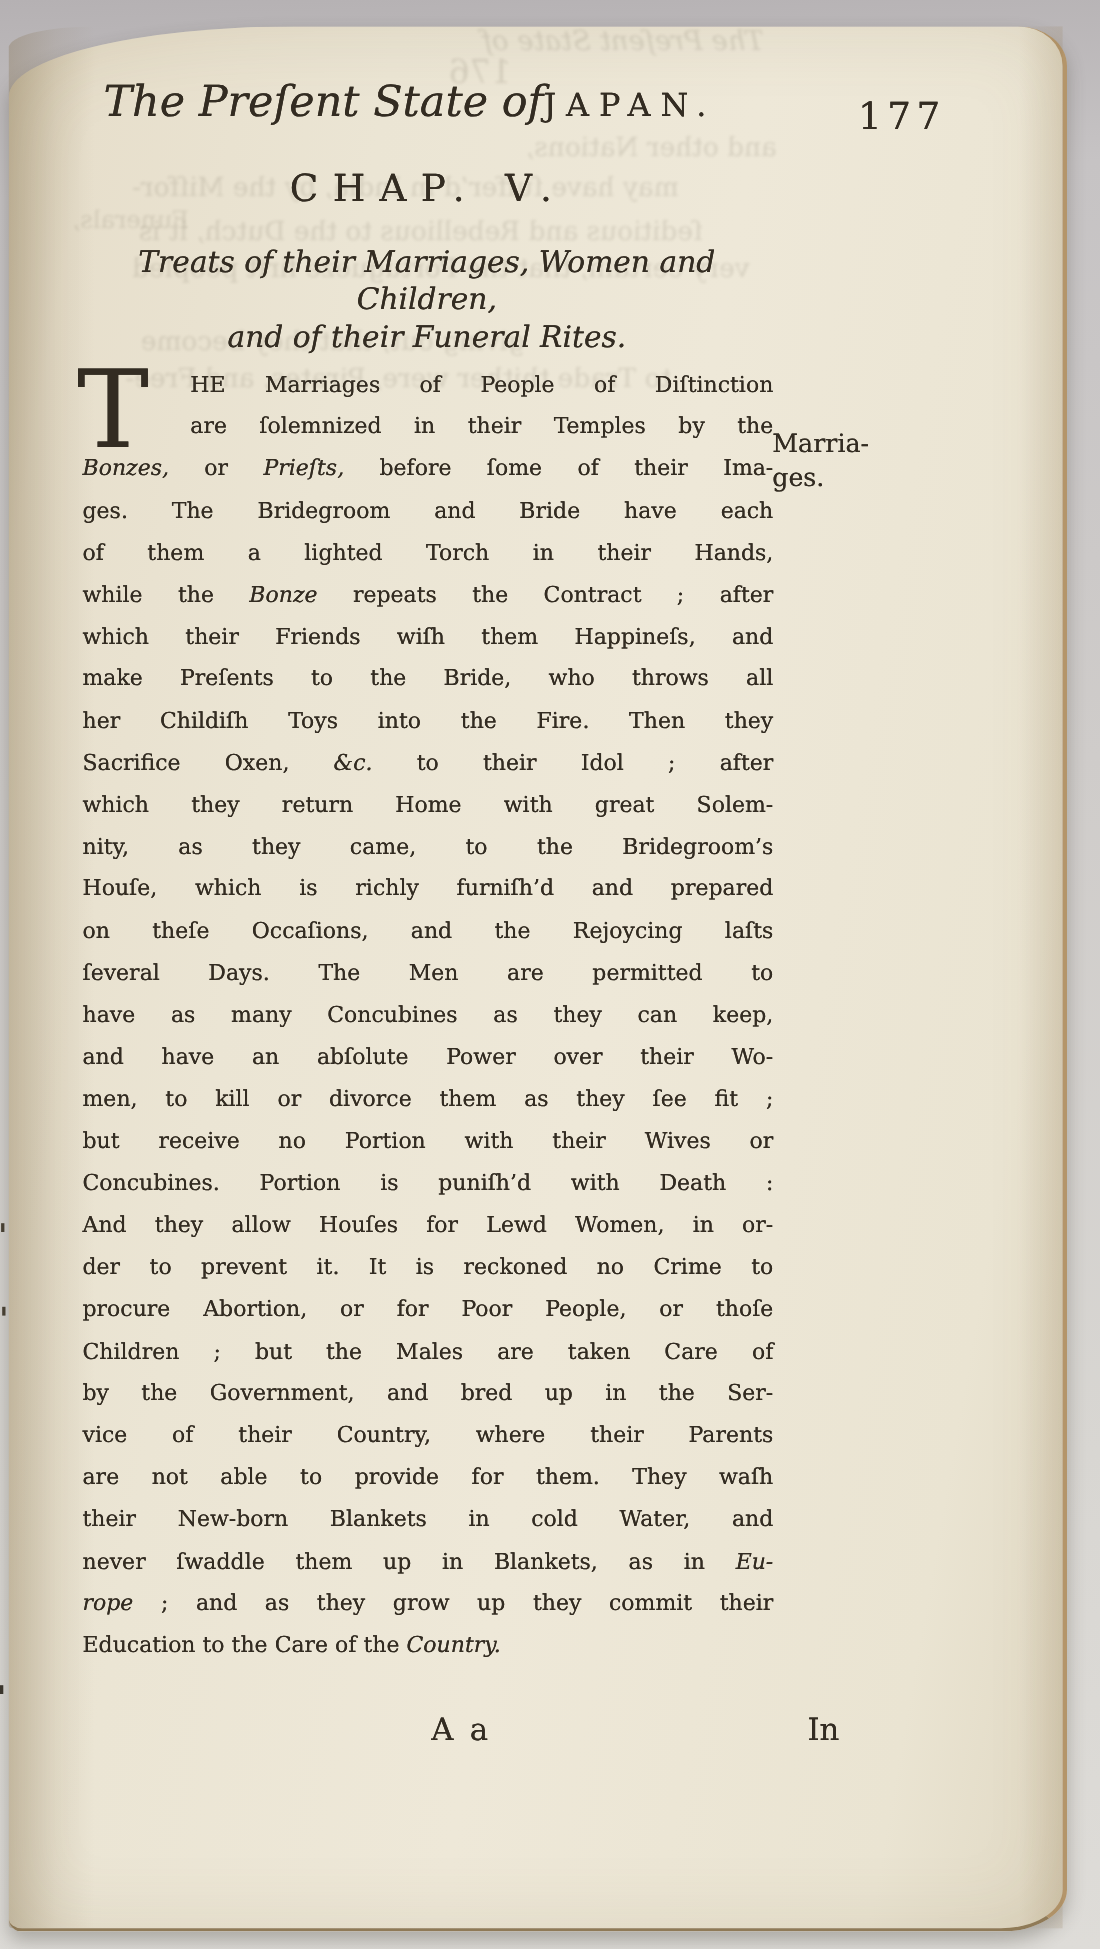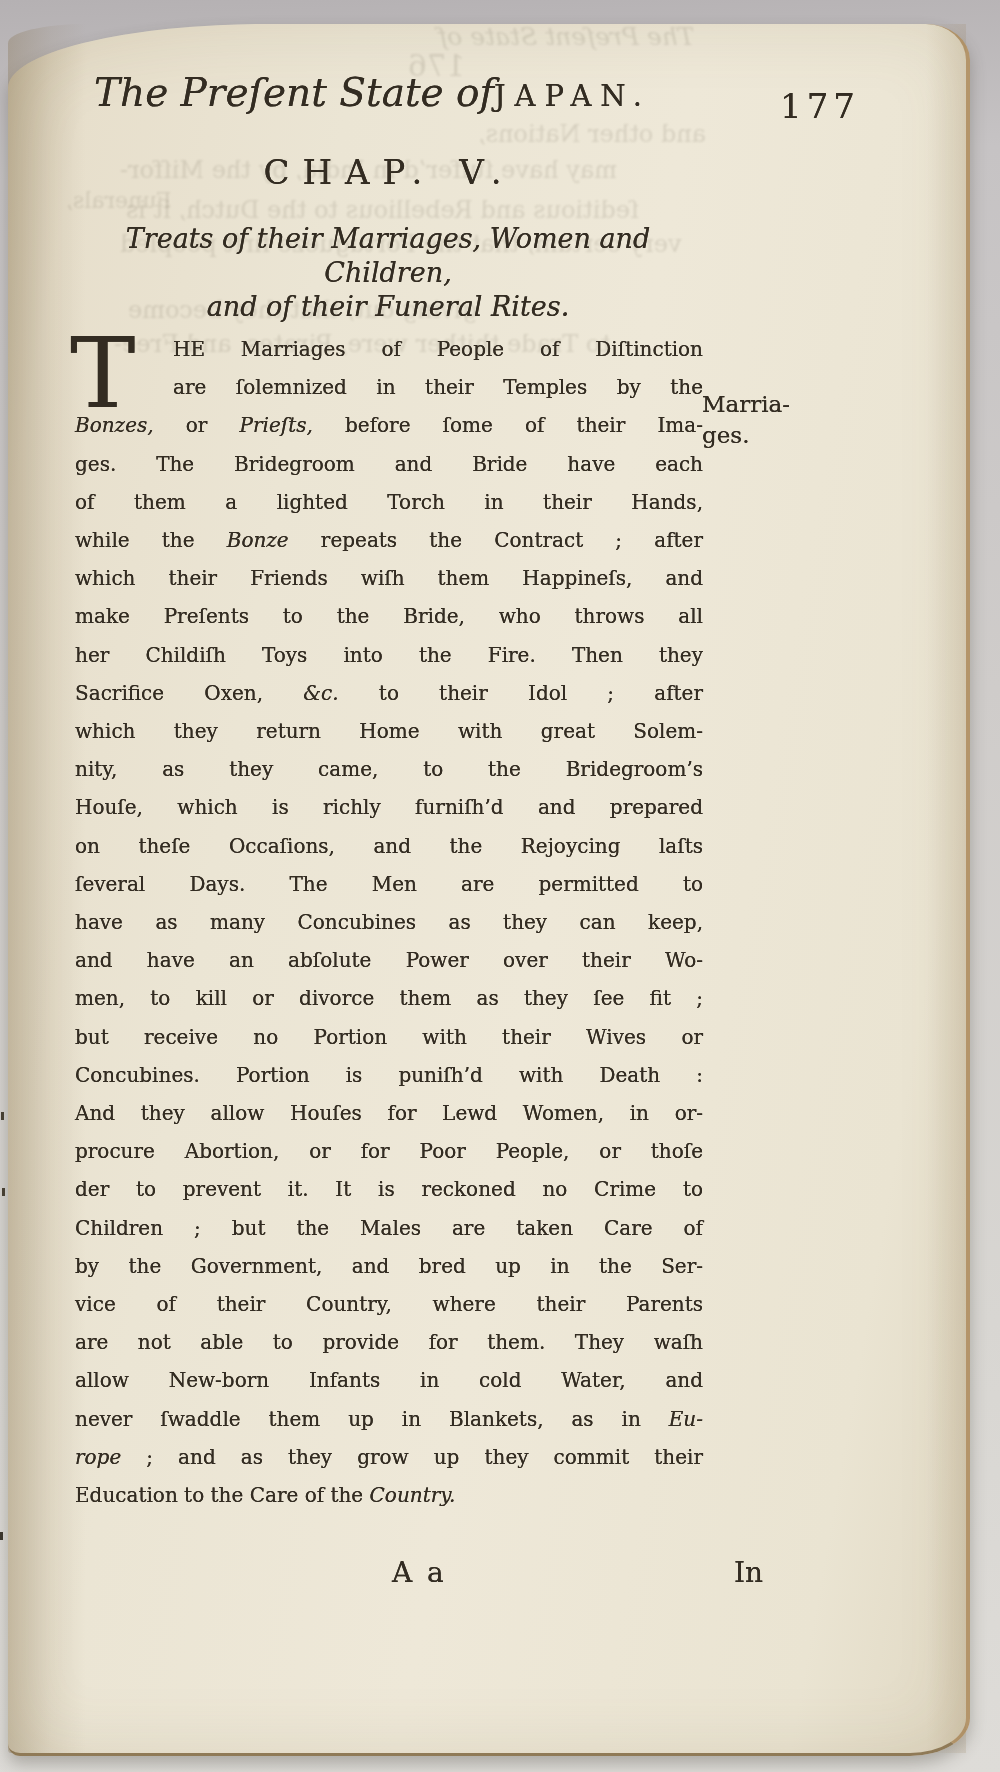--- a/index.html
+++ b/index.html
@@ -101,27 +101,27 @@
         <div class="line"><span>nity, as they came, to the Bridegroom’s</span></div>
         <div class="line"><span>Houſe, which is richly furniſh’d and prepared</span></div>
         <div class="line"><span>on theſe Occaſions, and the Rejoycing laſts</span></div>
         <div class="line"><span>ſeveral Days.  The Men are permitted to</span></div>
         <div class="line"><span>have as many Concubines as they can keep,</span></div>
         <div class="line"><span>and have an abſolute Power over their Wo-</span></div>
         <div class="line"><span>men, to kill or divorce them as they ſee fit ;</span></div>
         <div class="line"><span>but receive no Portion with their Wives or</span></div>
         <div class="line"><span>Concubines.  Portion is puniſh’d with Death :</span></div>
         <div class="line"><span>And they allow Houſes for Lewd Women, in or-</span></div>
+        <div class="line"><span>der to prevent it.  It is reckoned no Crime to</span></div>
         <div class="line"><span>procure Abortion, or for Poor People, or thoſe</span></div>
-        <div class="line"><span>der to prevent it.  It is reckoned no Crime to</span></div>
         <div class="line"><span>Children ; but the Males are taken Care of</span></div>
         <div class="line"><span>by the Government, and bred up in the Ser-</span></div>
         <div class="line"><span>vice of their Country, where their Parents</span></div>
         <div class="line"><span>are not able to provide for them.  They waſh</span></div>
-        <div class="line"><span>allow New-born Infants in cold Water, and</span></div>
+        <div class="line"><span>their New-born Blankets in cold Water, and</span></div>
         <div class="line"><span>never ſwaddle them up in Blankets, as in </span><span class="it">Eu-</span></div>
         <div class="line"><span class="it">rope</span><span> ; and as they grow up they commit their</span></div>
         <div class="line last"><span>Education to the Care of the </span><span class="it">Country.</span></div>
       </div>
 
     <div class="sig txt">A a</div>
     <div class="catchword txt">In</div>
 
     <div class="specks"></div>
   </div>

